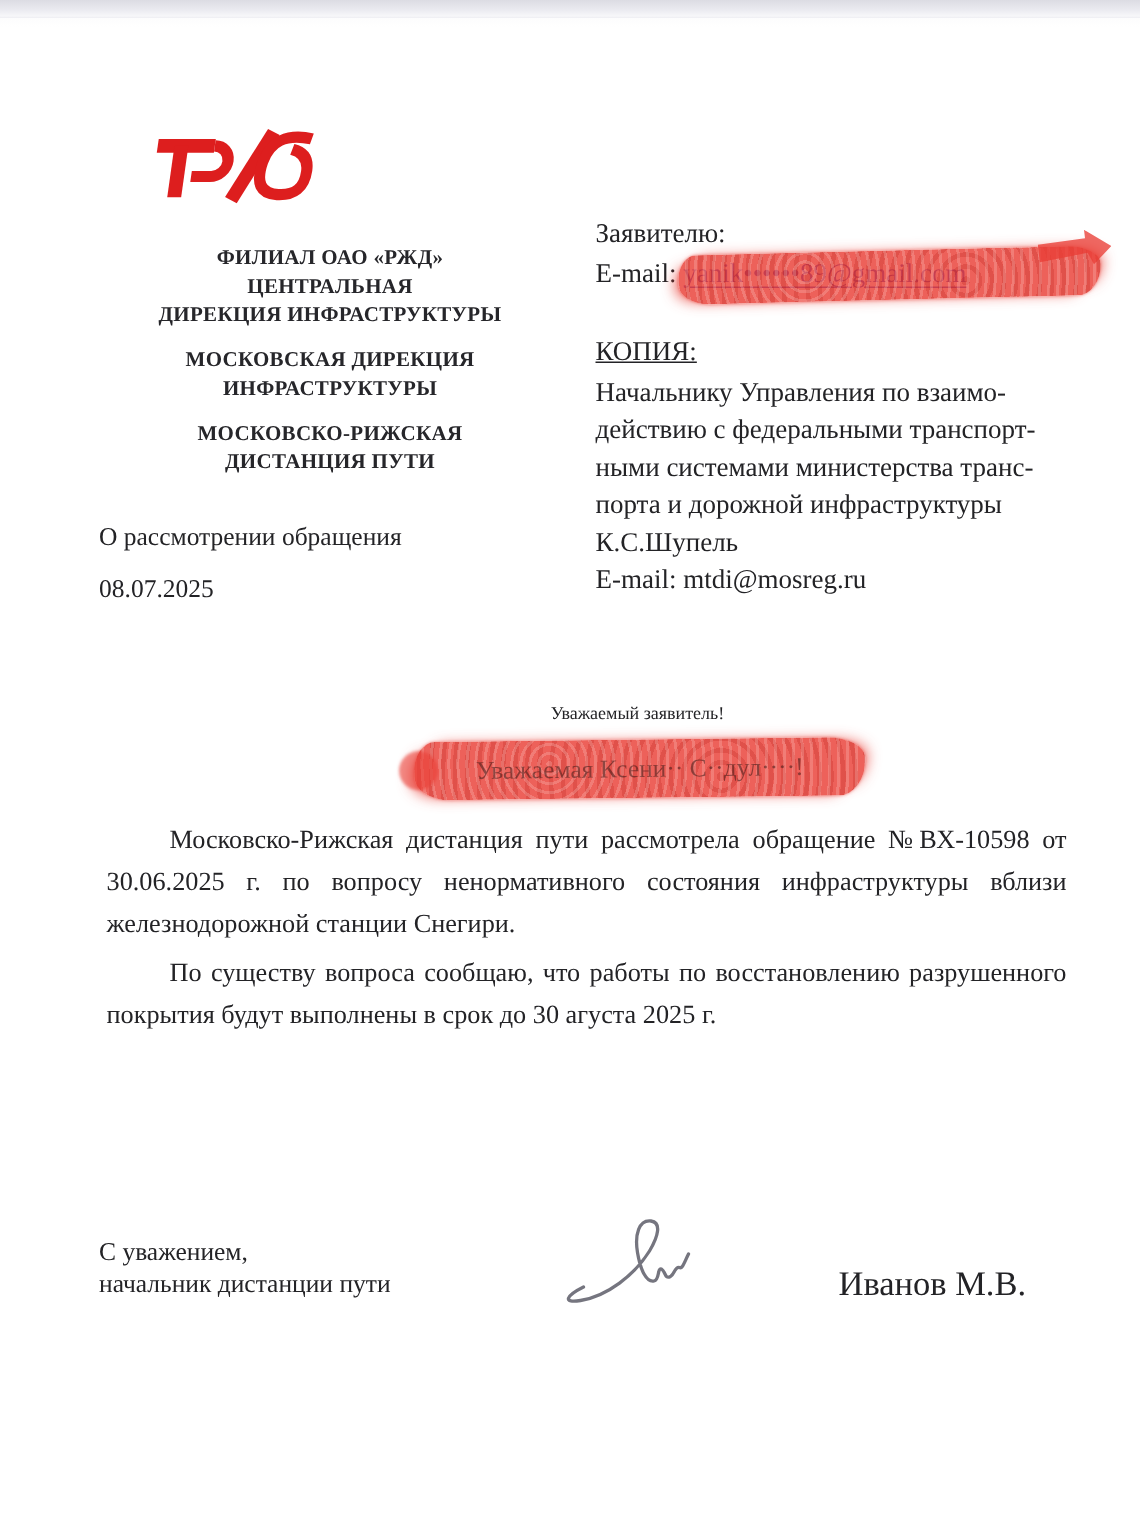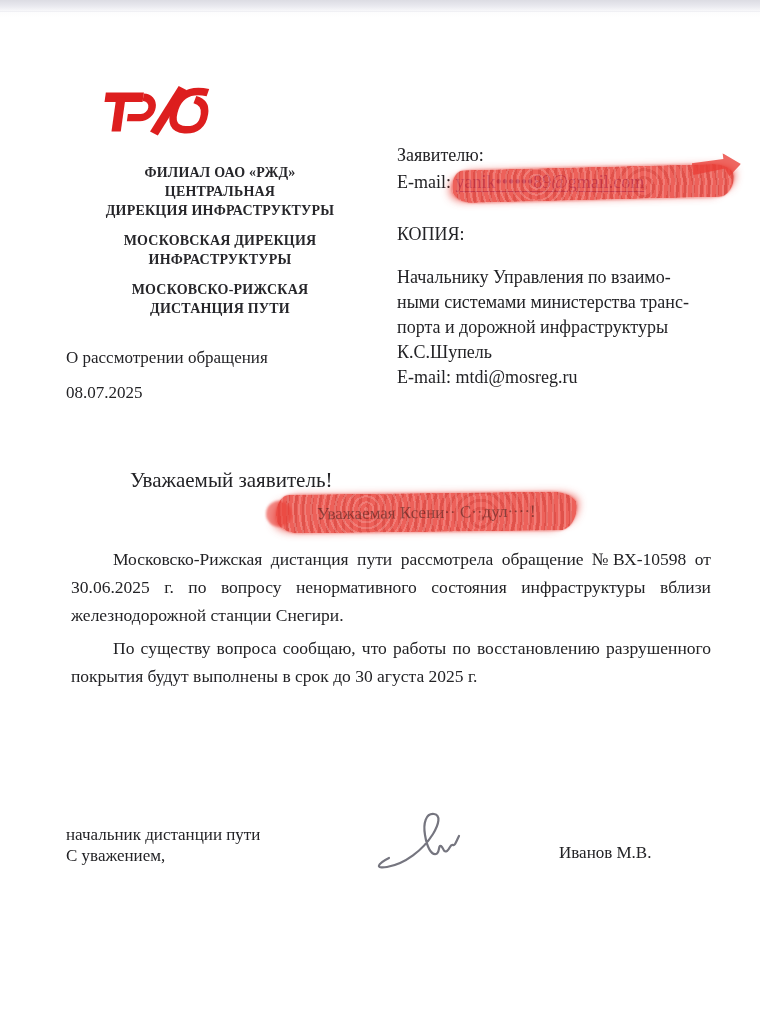--- a/index.html
+++ b/index.html
@@ -26,21 +26,21 @@
   .org .grp{margin-bottom:11px;}
   
   .subject{position:absolute;left:66px;top:348px;width:320px;font-size:17px;color:#232326;}
   .subject .re{margin-bottom:15px;}
   .subject .num{line-height:20px;}
   
   .recipient{position:absolute;left:397px;top:143px;width:330px;font-size:18px;line-height:25px;color:#232326;}
   .email-row{position:relative;margin-top:2px;white-space:nowrap;}
   .email-link{color:#2f3ac0;text-decoration:underline;text-underline-offset:3px;}
   .copy-block{margin-top:27px;}
-  .copy-label{margin-bottom:18px;}
+  .copy-label{margin-bottom:2px;text-decoration:underline;}
   
   .marker{
     position:absolute;
     background-color:rgba(233,62,54,.82);
     background-image:
       repeating-radial-gradient(circle at 30% 40%, rgba(255,235,232,.20) 0 2px, rgba(255,255,255,0) 2px 6px),
       repeating-radial-gradient(circle at 68% 65%, rgba(178,22,16,.22) 0 3px, rgba(255,255,255,0) 3px 8px);
     border-radius:14px 26px 18px 24px / 20px 14px 24px 16px;
     box-shadow:
       6px -3px 9px -5px rgba(233,62,54,.8),
@@ -58,32 +58,32 @@
     content:"";position:absolute;left:-10px;top:6px;width:26px;height:26px;
     background:rgba(233,62,54,.6);border-radius:50%;filter:blur(1px);
   }
   .peek-text{
     position:relative;z-index:1;display:block;text-align:center;
     font-size:17px;line-height:39px;color:rgba(52,22,20,.52);white-space:nowrap;overflow:hidden;
   }
   
   .greeting{
     position:absolute;left:130px;top:468px;width:590px;
-    text-align:left;font-size:21px;color:#232326;
+    text-align:center;font-size:12px;color:#232326;
   }
   
   .body-text{
     position:absolute;left:66px;top:540px;width:650px;
     font-size:17.5px;line-height:28px;text-align:justify;color:#232326;
   }
   .body-text p{margin:5px;text-indent:42px;}
   
   .signoff{position:absolute;left:66px;top:824px;font-size:17px;line-height:21px;color:#232326;}
   .sig-img{position:absolute;left:375px;top:806px;width:100px;height:72px;}
-  .sig-name{position:absolute;left:559px;top:843px;font-size:17px;color:#232326;font-family:Liberation Serif, serif;}
+  .sig-name{position:absolute;left:559px;top:843px;font-size:23px;color:#232326;font-family:Liberation Serif, serif;}
 </style>
 </head>
 <body>
 
 <div class="page">
   <div class="top-strip"></div>
 
   <div class="logo">
     <svg viewBox="0 0 250 115" width="116" height="56" aria-hidden="true">
       <g transform="skewX(-8) translate(14,0)" stroke="#dd1e1e" fill="none" stroke-linecap="butt">
@@ -119,42 +119,43 @@
 
   <div class="recipient">
     <div>Заявителю:</div>
     <div class="email-row">
       <span>E-mail:</span>
       <a href="#" class="email-link">yanik••••••89@gmail.com</a>
     </div>
     <div class="copy-block">
       <div class="copy-label">КОПИЯ:</div>
       <div>Начальнику Управления по взаимо-</div>
+      <div>действию с федеральными транспорт-</div>
       <div>ными системами министерства транс-</div>
       <div>порта и дорожной инфраструктуры</div>
       <div>К.С.Шупель</div>
       <div>E-mail: mtdi@mosreg.ru</div>
     </div>
   </div>
 
   <div class="marker marker-email"></div>
 
   <div class="greeting">Уважаемый заявитель!</div>
   <div class="marker marker-greeting">
     <span class="peek-text">Уважаемая Ксени·· С··дул····!</span>
   </div>
 
   <div class="body-text">
     <p>Московско-Рижская дистанция пути рассмотрела обращение №ВХ-10598 от 30.06.2025 г. по вопросу ненормативного состояния инфраструктуры вблизи железнодорожной станции Снегири.</p>
     <p>По существу вопроса сообщаю, что работы по восстановлению разрушенного покрытия будут выполнены в срок до 30 агуста 2025 г.</p>
   </div>
 
   <div class="signoff">
+    <div>С уважением,</div>
     <div>начальник дистанции пути</div>
-    <div>С уважением,</div>
   </div>
 
   <div class="sig-img">
     <svg viewBox="0 0 100 66" width="100" height="66" aria-hidden="true">
       <path d="M14 52 C2 58 0 63 12 61 C30 58 48 44 58 28 C64 18 66 9 59 8 C51 7 48 17 50 29 C52 41 56 49 61 48 C65 47 63 39 66 40 C69 42 68 47 72 45 C75 43 75 38 78 39 C80 40 81 36 84 30" stroke="#75757f" stroke-width="2.2" fill="none" stroke-linecap="round" stroke-linejoin="round"></path>
     </svg>
   </div>
 
   <div class="sig-name">Иванов М.В.</div>
 </div>

